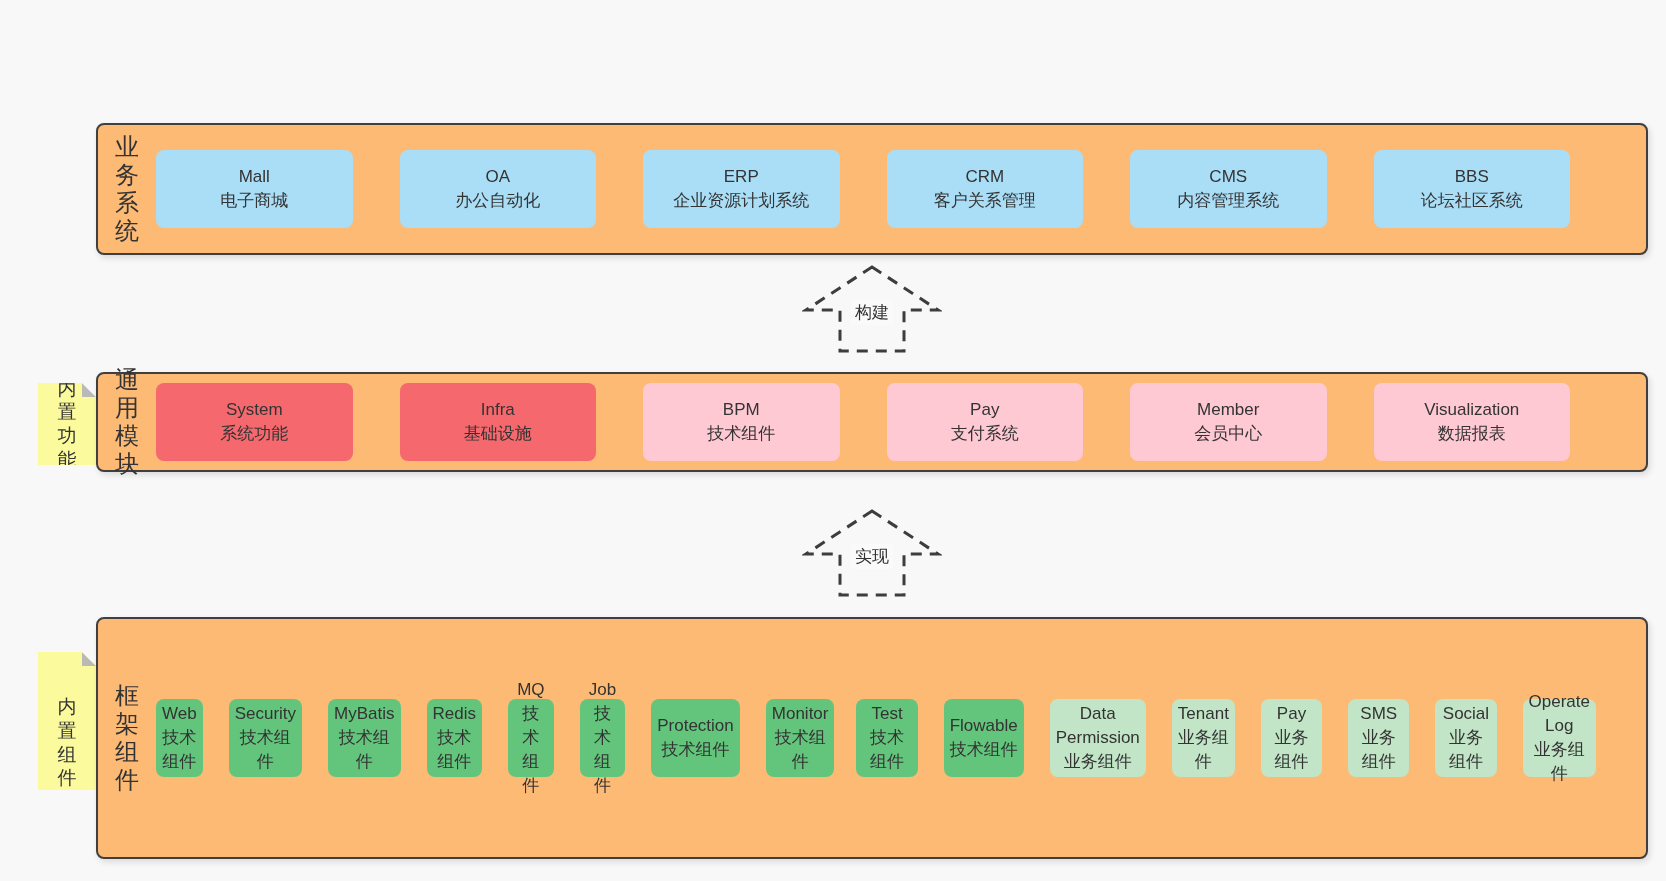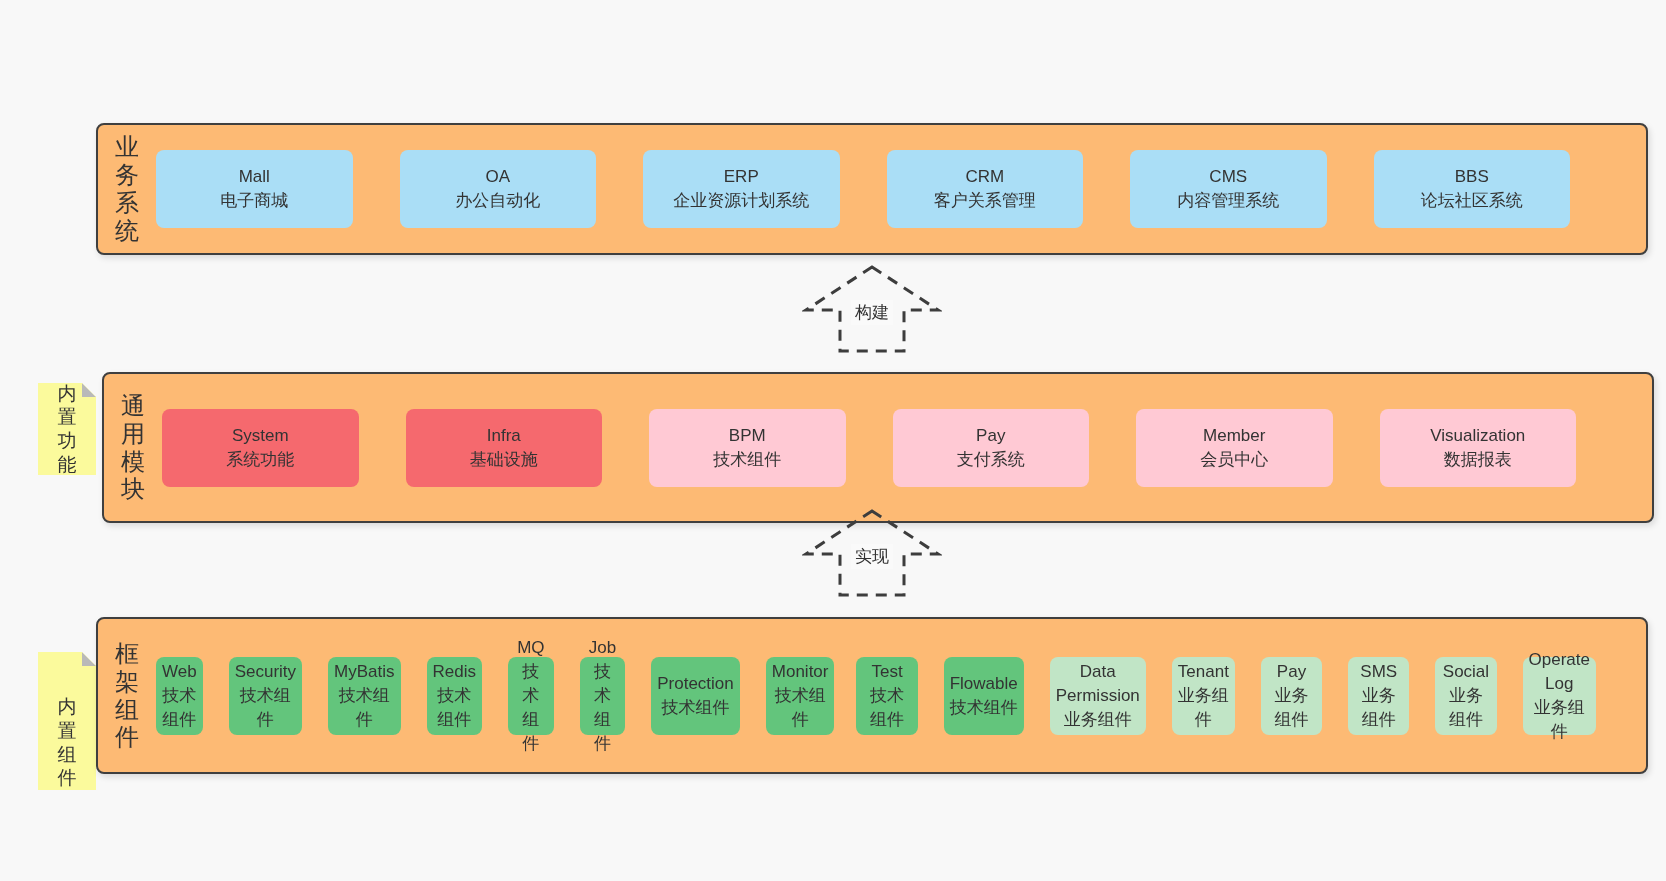--- a/index.html
+++ b/index.html
@@ -20,22 +20,22 @@
     background:#fdba74;
     border:2px solid #3f3f3f;
     border-radius:8px;
     box-sizing:border-box;
     display:flex;
     align-items:center;
     box-shadow:2px 3px 6px rgba(0,0,0,0.12);
     z-index:2;
   }
   .band-1{top:123px;height:132px;}
-  .band-2{top:372px;height:151px;margin-left:6px;}
-  .band-3{top:617px;height:157px;}
+  .band-2{top:372px;height:100px;}
+  .band-3{top:617px;height:242px;}
 
   .band-label{
     width:58px;
     flex:0 0 58px;
     display:flex;align-items:center;justify-content:center;
     font-size:24px;line-height:1.16;
     text-align:center;
   }
   .band-label span{display:inline-block;width:1.05em;word-break:break-all;}
 
@@ -75,21 +75,21 @@
   
   .note{
     position:absolute;
     left:38px;width:58px;
     background:#fbfa9c;
     z-index:1;
     display:flex;align-items:center;justify-content:center;
     clip-path:polygon(0 0,calc(100% - 14px) 0,100% 14px,100% 100%,0 100%);
     box-shadow:1px 2px 3px rgba(0,0,0,0.15);
   }
-  .note-1{top:383px;height:92px;}
+  .note-1{top:383px;height:82px;}
   .note-2{top:652px;height:138px;align-items:flex-end;}
   .note .fold{
     position:absolute;top:0;right:0;
     width:14px;height:14px;
     background:#b9b9b9;
     clip-path:polygon(0 0,100% 100%,0 100%);
   }
   .note-text{
     font-size:19px;line-height:1.25;
     width:1.05em;word-break:break-all;text-align:center;

